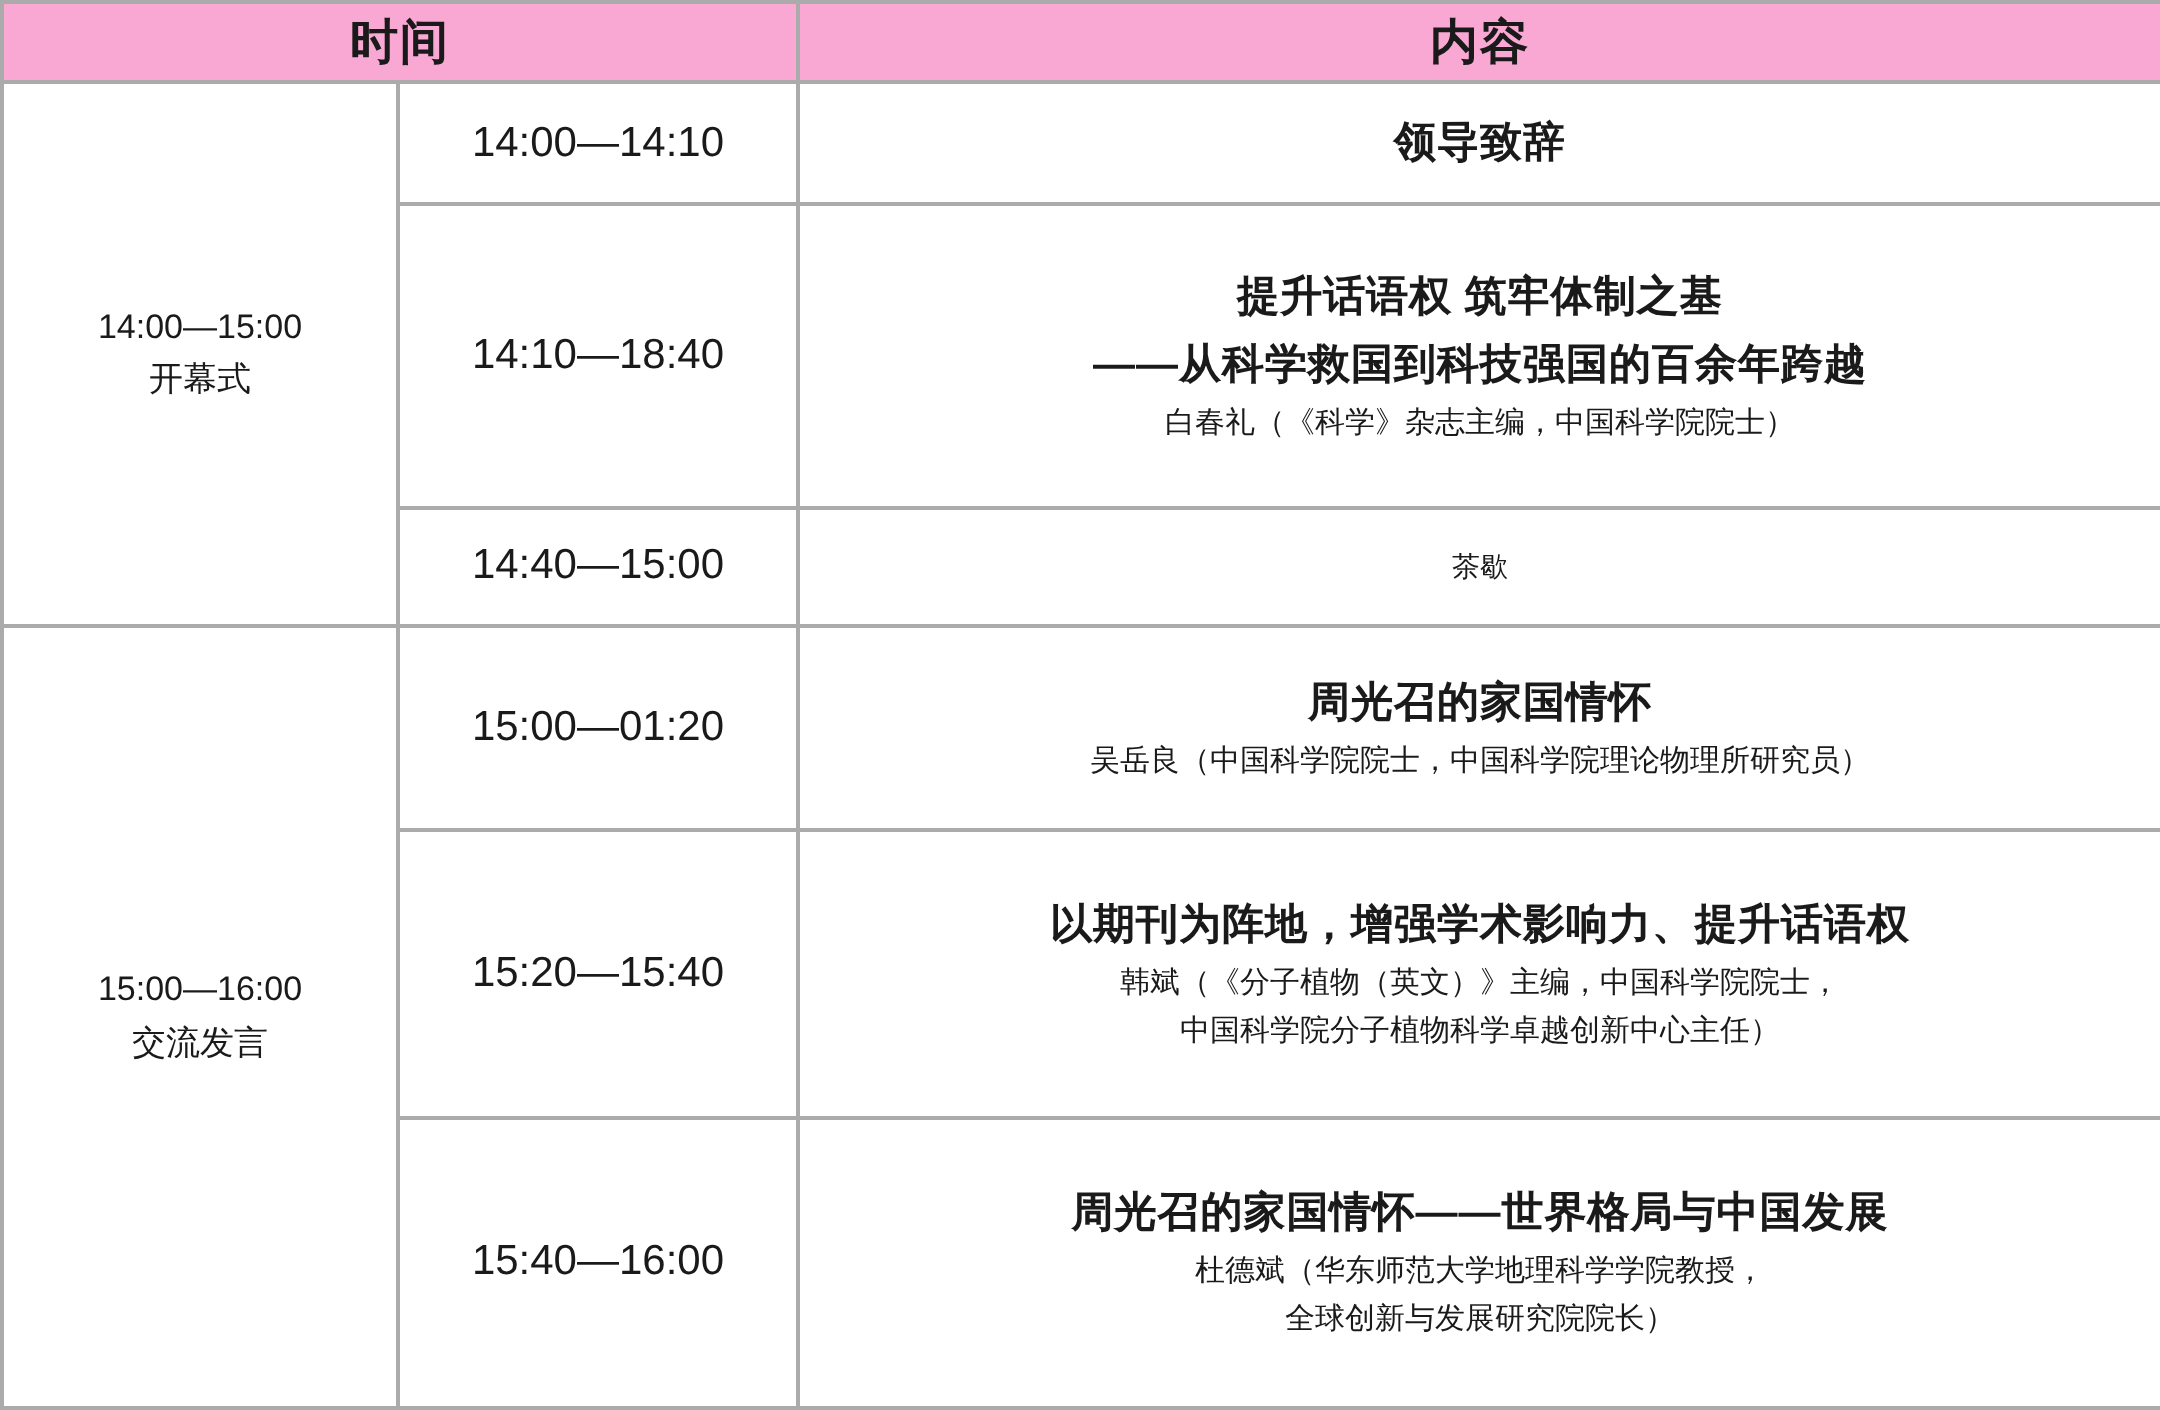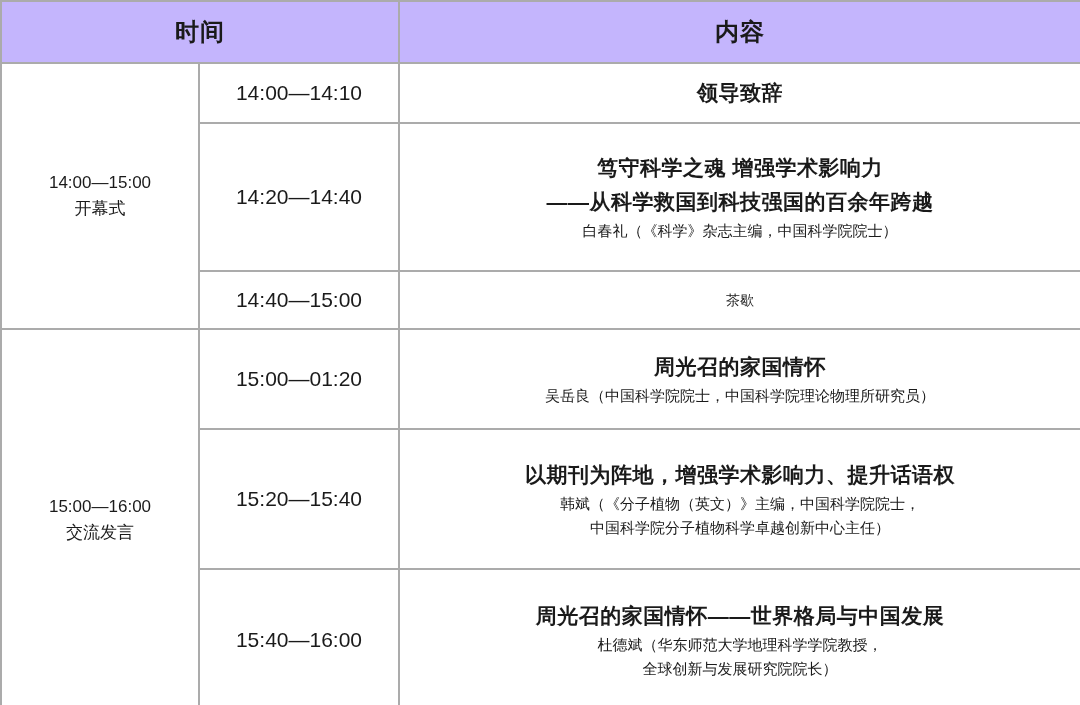--- a/index.html
+++ b/index.html
@@ -18,25 +18,25 @@
   }
   #agenda-table th,
   #agenda-table td {
     border: 2px solid #ababab;
     vertical-align: middle;
     text-align: center;
     color: #1a1a1a;
   }
   
   thead th {
-    background: #c4b5fd;
+    background: #f9a8d4;
     color: #ffffff;
     font-weight: bold;
     font-size: 24px;
-    height: 62px;
+    height: 40px;
     letter-spacing: 1px;
     border-color: #ababab;
   }
   thead th.hdr-divider {
     border-left: 3px solid #ffffff;
   }
   
   col.c-session { width: 198px; }
   col.c-time    { width: 200px; }
   col.c-content { width: 682px; }
@@ -112,23 +112,23 @@
         <td class="session-cell" rowspan="3">
           <span class="s-line">14:00—15:00</span>
           <span class="s-line">开幕式</span>
         </td>
         <td class="time-cell">14:00—14:10</td>
         <td class="content-cell">
           <span class="c-title">领导致辞</span>
         </td>
       </tr>
       <tr class="r1">
-        <td class="time-cell">14:20—14:40</td>
+        <td class="time-cell">14:10—18:40</td>
         <td class="content-cell">
-          <span class="c-title">笃守科学之魂  增强学术影响力</span>
+          <span class="c-title">提升话语权  筑牢体制之基</span>
           <span class="c-title">——从科学救国到科技强国的百余年跨越</span>
           <span class="c-speaker">白春礼（《科学》杂志主编，中国科学院院士）</span>
         </td>
       </tr>
       <tr class="r2">
         <td class="time-cell">14:40—15:00</td>
         <td class="content-cell">
           <span class="c-plain">茶歇</span>
         </td>
       </tr>

